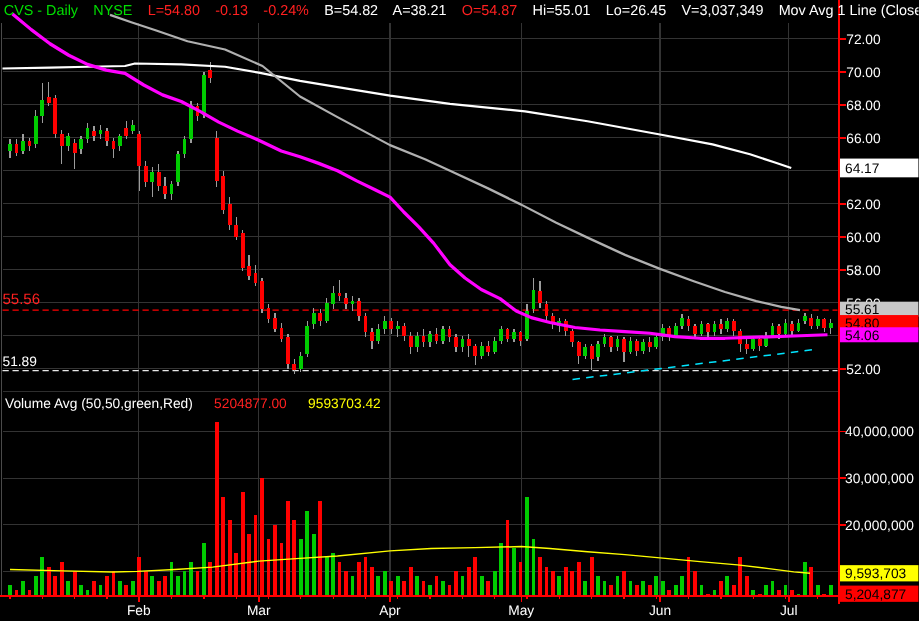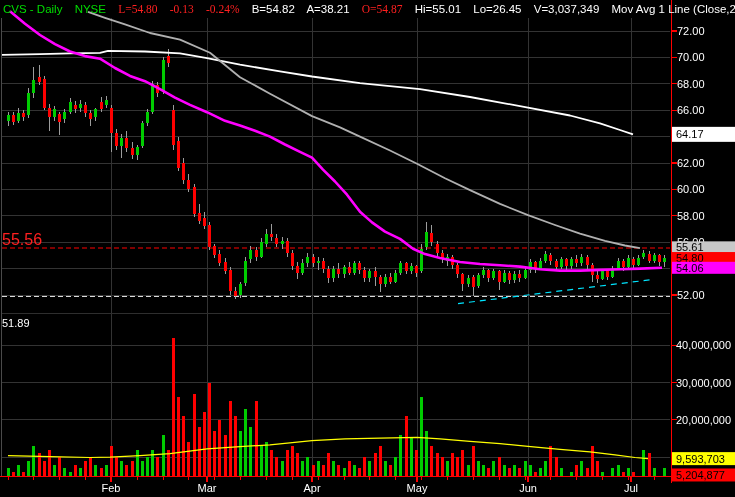--- a/index.html
+++ b/index.html
@@ -3,27 +3,27 @@
 <meta charset="utf-8">
 <style>
   html,body{margin:0;padding:0;background:#000;}
   #win{position:relative;width:735px;height:497px;background:#000;overflow:hidden;
        font-family:"Liberation Sans",sans-serif;}
   #chart-svg{position:absolute;left:0;top:0;}
   .ovl{position:absolute;white-space:nowrap;font-size:11.5px;line-height:13px;}
   #hdr{left:3px;top:3px;}
   #hdr span{margin-right:9px;}
   .c-green{color:var(--c-green,#00dd00);text-align:center;}
-  .c-red{color:var(--c-tred,#ff2020);font-family:Liberation Serif, serif;}
+  .c-red{color:var(--c-tred,#ff2020);}
   .c-white{color:#ffffff;text-align:right;}
   .c-yellow{color:var(--c-yellow,#ffff00);}
   #legend{left:4px;top:317px;font-size:11px;}
   #legend span{margin-right:14px;}
-  #res-label{left:2px;top:233px;font-size:16px;color:var(--c-tred,#ff2020);}
-  #sup-label{left:2px;top:284px;font-size:11px;color:#ffffff;margin-top:33px;}
+  #res-label{left:2px;top:233px;font-size:12px;color:var(--c-tred,#ff2020);}
+  #sup-label{left:2px;top:284px;font-size:11px;color:#ffffff;}
 </style>
 </head>
 <body>
 
 <div id="win">
   <svg id="chart-svg" width="735" height="497">
       <g>
         <line x1="2" y1="31" x2="670" y2="31" stroke="#333333" stroke-width="1" shape-rendering="crispEdges"></line>
         <line x1="2" y1="57.4" x2="670" y2="57.4" stroke="#333333" stroke-width="1" shape-rendering="crispEdges"></line>
         <line x1="2" y1="83.8" x2="670" y2="83.8" stroke="#333333" stroke-width="1" shape-rendering="crispEdges"></line>
@@ -542,16 +542,21 @@
     <span class="c-red">-0.24%</span>
     <span class="c-white">B=54.82</span>
     <span class="c-white">A=38.21</span>
     <span class="c-red">O=54.87</span>
     <span class="c-white">Hi=55.01</span>
     <span class="c-white">Lo=26.45</span>
     <span class="c-white">V=3,037,349</span>
     <span class="c-white">Mov Avg 1 Line (Close,200,0 ..</span>
   </div>
 
+  <div id="legend" class="ovl">
+    <span class="c-white">Volume Avg (50,50,green,Red)</span>
+    <span class="c-red">5204877.00</span>
+    <span class="c-yellow">9593703.42</span>
+  </div>
 
   <div id="res-label" class="ovl">55.56</div>
   <div id="sup-label" class="ovl">51.89</div>
 </div>
 
 </body></html>

